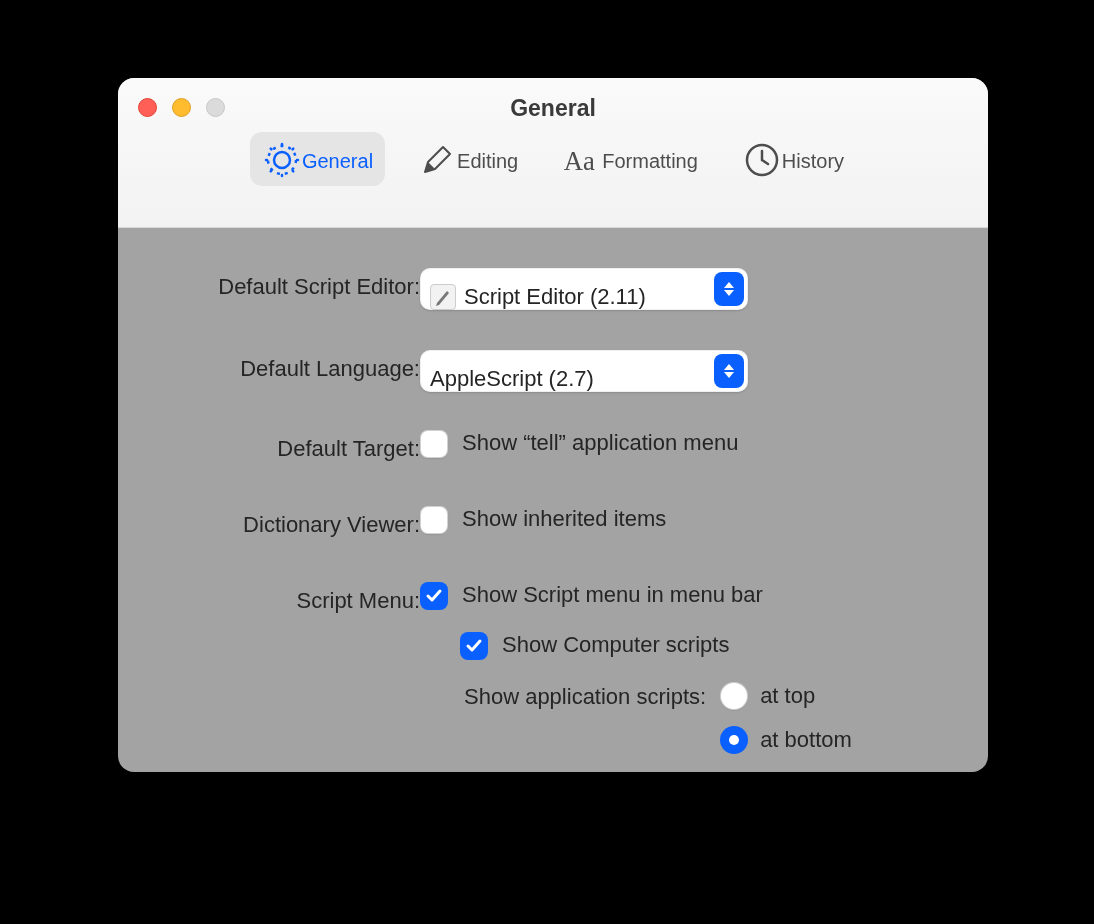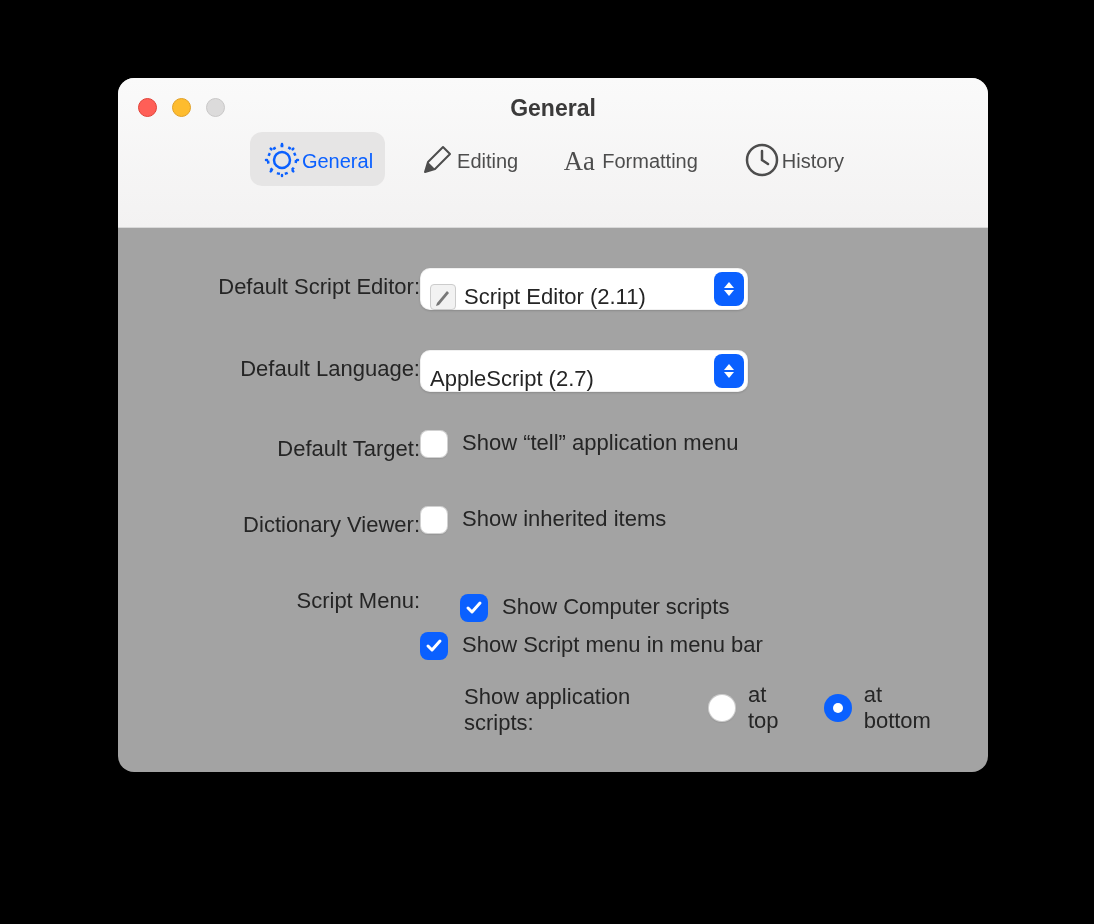--- a/index.html
+++ b/index.html
@@ -155,21 +155,21 @@
 
   .indent-1 { margin-left: 40px; margin-top: 12px; }
   .indent-2 { margin-left: 44px; margin-top: 12px; }
 
   .radio-block {
     display: flex;
     align-items: flex-start;
     gap: 14px;
   }
   .radio-label { font-size: 22px; color: #252525; padding-top: 2px; }
-  .radio-opts { display: flex; gap: 26px; }
+  .radio-opts { display: flex; flex-direction: column; gap: 16px; }
   .radio-row { display: flex; align-items: center; gap: 12px; }
   .radio {
     width: 28px; height: 28px; border-radius: 50%;
     background: #fff;
     box-shadow: inset 0 0 0 1px rgba(0,0,0,0.2), 0 1px 1px rgba(0,0,0,0.08);
     display: flex; align-items: center; justify-content: center;
     flex-shrink: 0;
   }
   .radio.selected {
     background: #0a60ff;
@@ -293,36 +293,36 @@
             
           </div>
           <span class="cb-label">Show inherited items</span>
         </div>
       </div>
     </div>
 
     <div class="row" style="margin-bottom:0">
       <div class="field-label">Script Menu:</div>
       <div class="field-body">
+        <div class="checkbox-row">
+          <div class="checkbox checked">
+            <svg width="18" height="18" viewBox="0 0 18 18">
+                <path d="M3 9l4 4 8-9" stroke="#fff" stroke-width="3" fill="none" stroke-linecap="round" stroke-linejoin="round"></path>
+              </svg>
+          </div>
+          <span class="cb-label">Show Script menu in menu bar</span>
+        </div>
+
         <div class="checkbox-row indent-1">
           <div class="checkbox checked">
             <svg width="18" height="18" viewBox="0 0 18 18">
                 <path d="M3 9l4 4 8-9" stroke="#fff" stroke-width="3" fill="none" stroke-linecap="round" stroke-linejoin="round"></path>
               </svg>
           </div>
           <span class="cb-label">Show Computer scripts</span>
-        </div>
-
-        <div class="checkbox-row">
-          <div class="checkbox checked">
-            <svg width="18" height="18" viewBox="0 0 18 18">
-                <path d="M3 9l4 4 8-9" stroke="#fff" stroke-width="3" fill="none" stroke-linecap="round" stroke-linejoin="round"></path>
-              </svg>
-          </div>
-          <span class="cb-label">Show Script menu in menu bar</span>
         </div>
 
         <div class="radio-block indent-2">
           <div class="radio-label">Show application scripts:</div>
           <div class="radio-opts">
             <div class="radio-row">
               <div class="radio"></div>
               <span class="r-label">at top</span>
             </div>
             <div class="radio-row">

